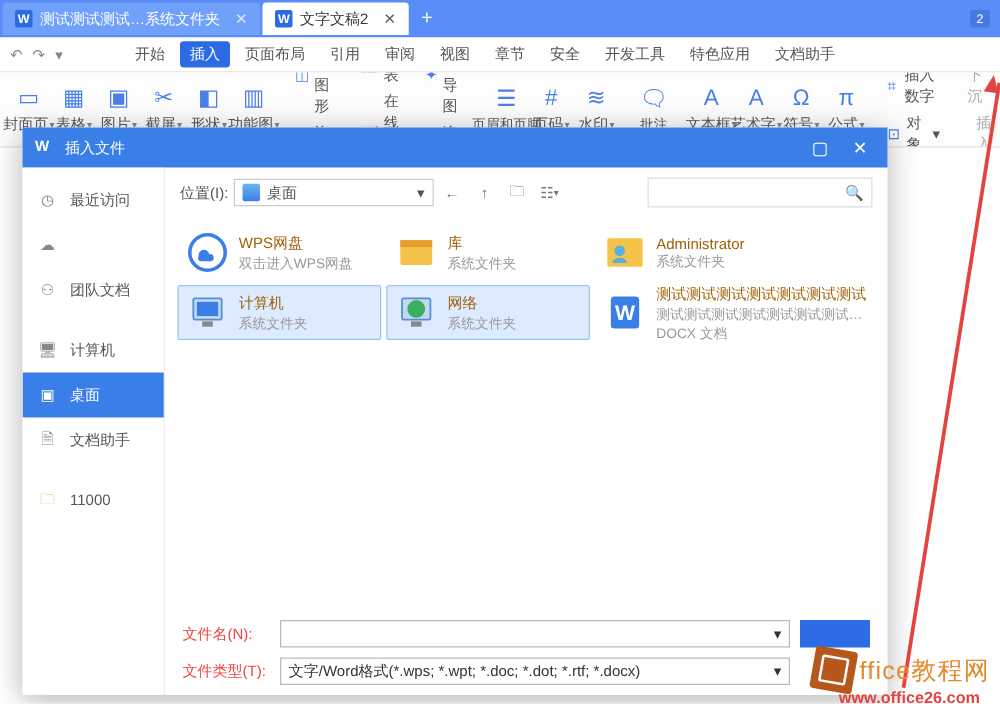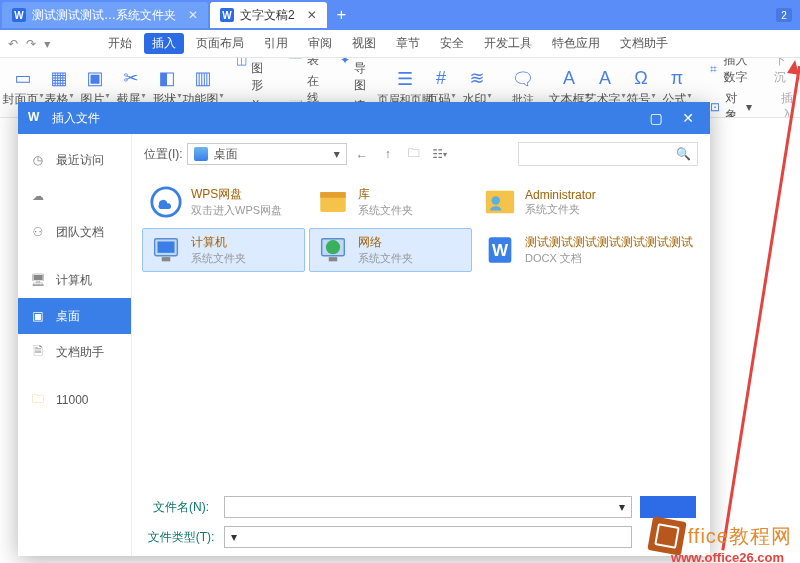--- a/index.html
+++ b/index.html
@@ -13,21 +13,21 @@
     .tab.active .w-icon{background:#2B6CE5}
     .addtab{color:#fff;font-size:16px;padding:0 8px;cursor:pointer}
     .badge{margin-left:auto;margin-right:6px;width:16px;height:14px;background:#4779E3;border-radius:2px;color:#fff;display:flex;align-items:center;justify-content:center;font-size:10px}
     .menubar{height:28px;background:#fff;display:flex;align-items:center;padding-left:100px;gap:4px;border-bottom:1px solid #e5e5e5}
     .menubar .undo{position:absolute;left:8px;display:flex;gap:8px;color:#888}
     .mi{padding:2px 8px;color:#555;cursor:pointer;border-radius:3px}
     .mi.active{background:#2B6CE5;color:#fff}
     .ribbon{height:60px;background:#fdfdfd;display:flex;align-items:center;padding:0 6px;gap:2px;border-bottom:1px solid #e5e5e5;overflow:hidden}
     .rbtn{display:flex;flex-direction:column;align-items:center;justify-content:center;min-width:34px;height:56px;padding:2px 4px;gap:2px;color:#555;cursor:pointer;border-radius:2px}
     .rbtn .ric{width:22px;height:22px;display:flex;align-items:center;justify-content:center;font-size:18px;color:#4A7FE8}
-    .rbtn .lbl{font-size:11px;white-space:nowrap;display:flex;gap:1px}
+    .rbtn .lbl{font-size:11px;white-space:nowrap;display:flex;align-items:center;gap:1px}
     .rbtn .dd{font-size:8px;color:#888}
     .rsep{width:1px;height:40px;background:#e0e0e0;margin:0 4px}
     .rtxt{display:flex;flex-direction:column;gap:4px;color:#555;font-size:11px;padding:0 4px}
     .rtxt .row{display:flex;align-items:center;gap:4px;cursor:pointer}
     .rtxt .ic{width:16px;height:14px;color:#4A7FE8}
     .dialog{position:absolute;left:18px;top:102px;width:692px;height:454px;background:#fff;box-shadow:0 4px 24px rgba(0,0,0,.3);border-radius:2px;display:flex;flex-direction:column}
     .dlg-title{height:32px;background:#3A7FE8;display:flex;align-items:center;padding:0 10px;color:#fff;gap:8px}
     .dlg-title .wlogo{width:16px;height:16px;color:#fff;font-weight:bold}
     .dlg-title .sp{flex:1}
     .dlg-title .wbtn{width:24px;height:24px;display:flex;align-items:center;justify-content:center;cursor:pointer;font-size:14px}
@@ -46,21 +46,21 @@
     .search{margin-left:auto;width:180px;height:24px;border:1px solid #ddd;display:flex;align-items:center;justify-content:flex-end;padding:0 6px;color:#aaa}
     .filegrid{flex:1;padding:6px 10px;display:grid;grid-template-columns:repeat(3,1fr);grid-auto-rows:44px;gap:4px;align-content:start}
     .fitem{display:flex;align-items:center;gap:8px;padding:4px 6px;border:1px solid transparent;border-radius:2px;cursor:pointer}
     .fitem.sel{background:#DCEBFF;border-color:#9AC3F7}
     .fic{width:34px;height:34px;display:flex;align-items:center;justify-content:center;flex-shrink:0}
     .ftxt{display:flex;flex-direction:column;overflow:hidden}
     .ftxt .t1{color:#a16207;white-space:nowrap;overflow:hidden;text-overflow:ellipsis}
     .ftxt .t2{color:#999;font-size:11px;white-space:nowrap;overflow:hidden;text-overflow:ellipsis}
     .dlg-foot{padding:8px 14px;display:flex;flex-direction:column;gap:8px}
     .frow{display:flex;align-items:center;gap:8px}
-    .frow .flab{width:70px;text-align:center;color:#0f766e}
+    .frow .flab{width:70px;text-align:left;color:#ef4444}
     .frow .fin{flex:1;height:22px;border:1px solid #bbb;display:flex;align-items:center;justify-content:space-between;padding:0 6px;color:#333;background:#fff}
     .frow .fbtn{width:56px;height:22px;background:#2E6BE6;cursor:pointer}
     .arrow{position:absolute;left:798px;top:66px;width:3px;height:490px;background:#E3443F;transform-origin:top left;transform:rotate(9deg)}
     .arrowhead{position:absolute;left:788px;top:60px;width:0;height:0;border-left:6px solid transparent;border-right:6px solid transparent;border-bottom:14px solid #E3443F;transform:rotate(9deg)}
     .watermark{position:absolute;right:8px;bottom:10px;display:flex;align-items:center;gap:4px}
     .watermark .cube{width:34px;height:34px;background:#B8571C;transform:rotate(10deg);border-radius:3px;position:relative}
     .watermark .cube::after{content:"";position:absolute;inset:6px;border:2px solid #fff;border-radius:2px}
     .watermark .t1{color:#E38A2D;font-size:20px;font-weight:normal;letter-spacing:1px}
     .watermark .t2{position:absolute;right:8px;bottom:0;color:#E3443F;font-size:13px;font-weight:bold}
     svg{width:100%;height:100%}
@@ -377,36 +377,38 @@
         </div>
         <div class="fitem">
           <span class="fic">
               <svg viewBox="0 0 24 24">
                 <rect x="4" y="3" width="16" height="18" rx="2" fill="#3A7FE8"></rect>
                 <text x="12" y="16" text-anchor="middle" fill="#fff" font-size="10" font-weight="bold">W</text>
               </svg>
             </span>
           <div class="ftxt">
               <span class="t1">测试测试测试测试测试测试测试</span>
+              <span class="t2">测试测试测试测试测试测试测试…</span>
               <span class="t2">DOCX 文档</span>
             </div>
         </div>
       </div>
       <div class="dlg-foot">
         <div class="frow">
           <span class="flab">文件名(N):</span>
           <div class="fin">
               <span></span>
               <span class="dd">▾</span>
             </div>
           <div class="fbtn"></div>
         </div>
         <div class="frow">
           <span class="flab">文件类型(T):</span>
           <div class="fin">
+              <span>文字/Word格式(*.wps; *.wpt; *.doc; *.dot; *.rtf; *.docx)</span>
               <span class="dd">▾</span>
             </div>
           <div class="fbtn" style="background:#fff"></div>
         </div>
       </div>
     </div>
   </div>
 </div>
 
 <div class="arrow"></div>

